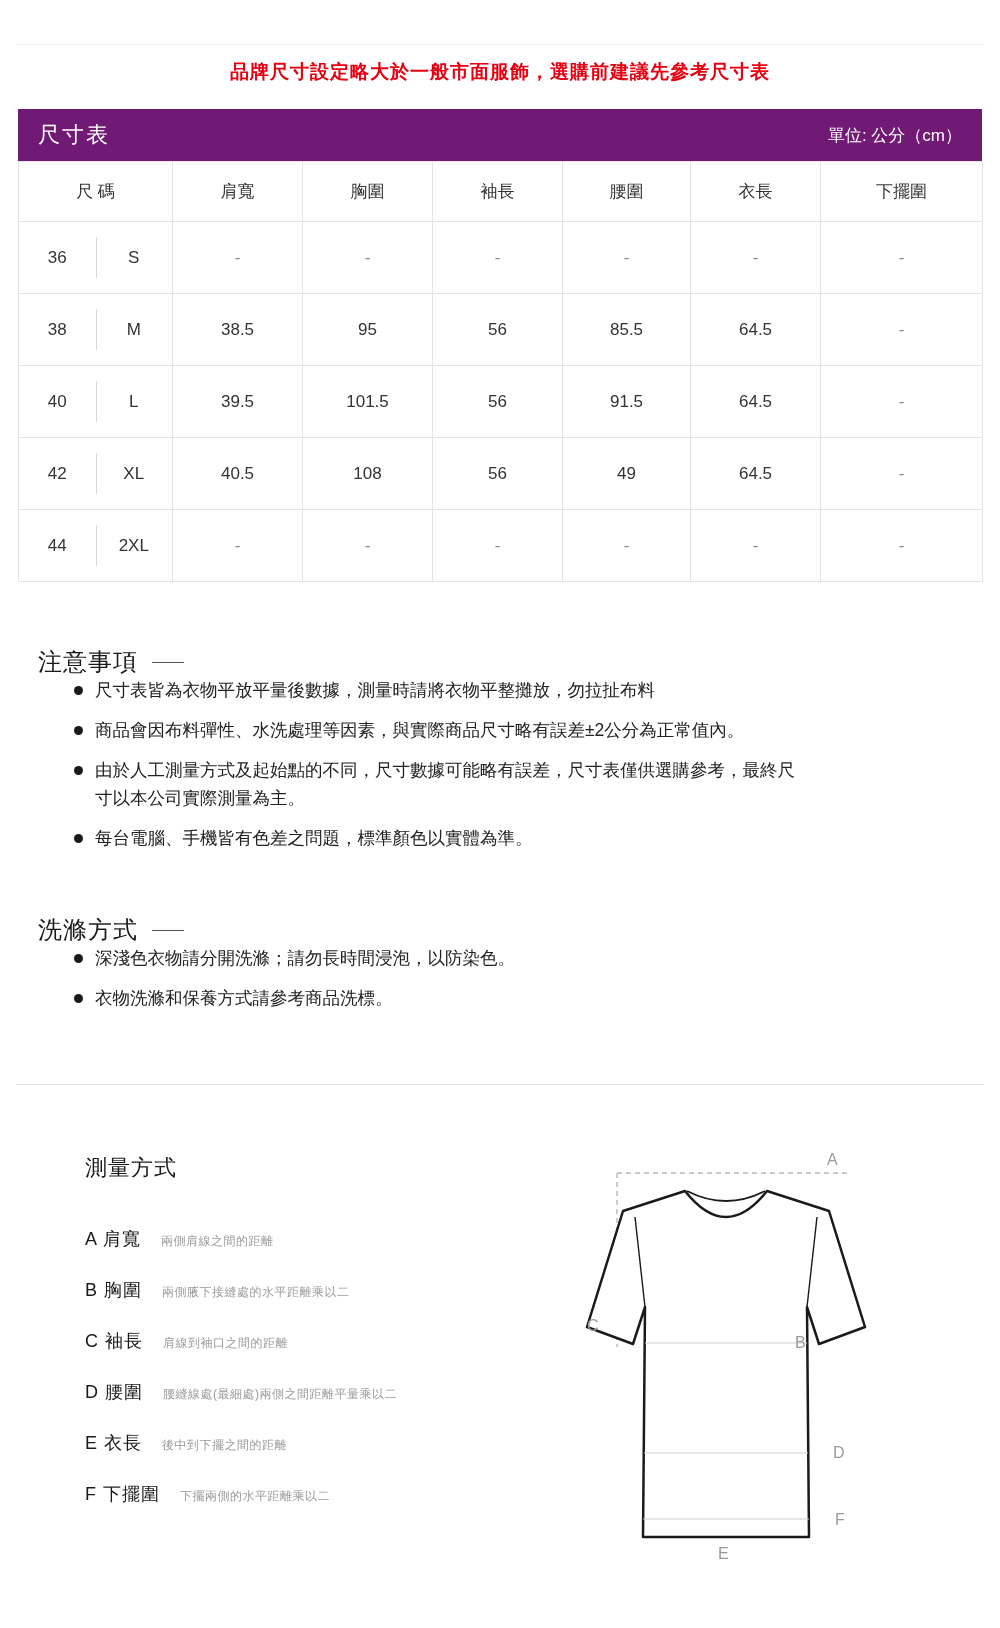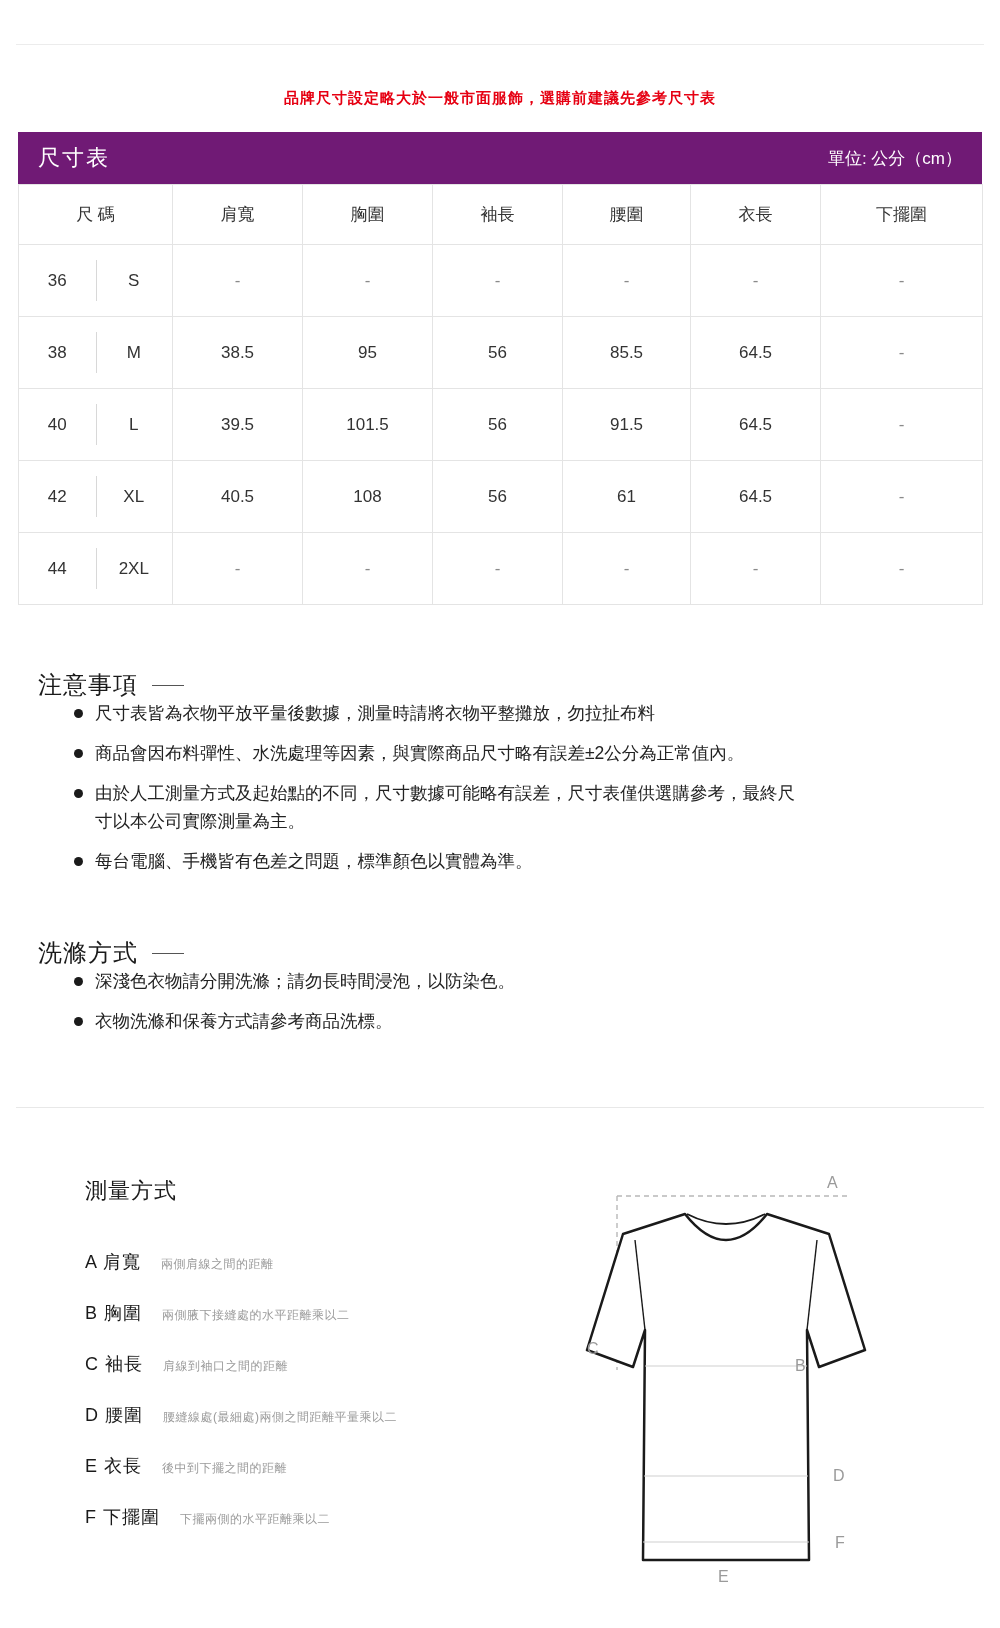--- a/index.html
+++ b/index.html
@@ -7,24 +7,24 @@
   body {
     width: 1000px;
     background: #ffffff;
     color: #333;
     font-family: "Liberation Sans", "DejaVu Sans", sans-serif;
   }
 
   .top-rule { margin: 44px 16px 0; border-top: 1px solid #ececec; }
 
   .notice {
-    margin-top: 44px;
+    margin-top: 14px;
     text-align: center;
     color: #e60012;
-    font-size: 15px;
+    font-size: 19px;
     font-weight: 700;
     letter-spacing: 1px;
   }
 
   .chart-bar {
     margin: 24px 18px 0;
     height: 52px;
     background: #701a75;
     color: #fff;
     display: flex;
@@ -215,21 +215,21 @@
       <td>91.5</td>
       <td>64.5</td>
       <td class="dash">-</td>
     </tr>
     <tr>
       <td class="c-num">42</td>
       <td class="c-size">XL</td>
       <td>40.5</td>
       <td>108</td>
       <td>56</td>
-      <td>61</td>
+      <td>49</td>
       <td>64.5</td>
       <td class="dash">-</td>
     </tr>
     <tr>
       <td class="c-num">44</td>
       <td class="c-size">2XL</td>
       <td class="dash">-</td>
       <td class="dash">-</td>
       <td class="dash">-</td>
       <td class="dash">-</td>

